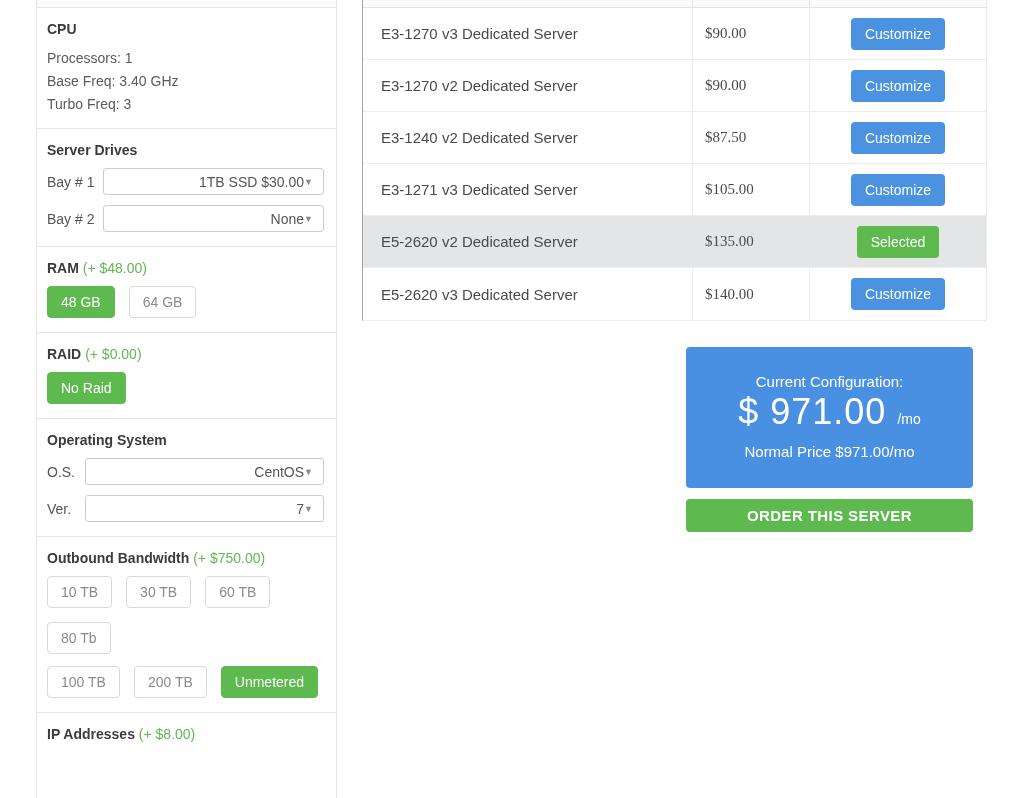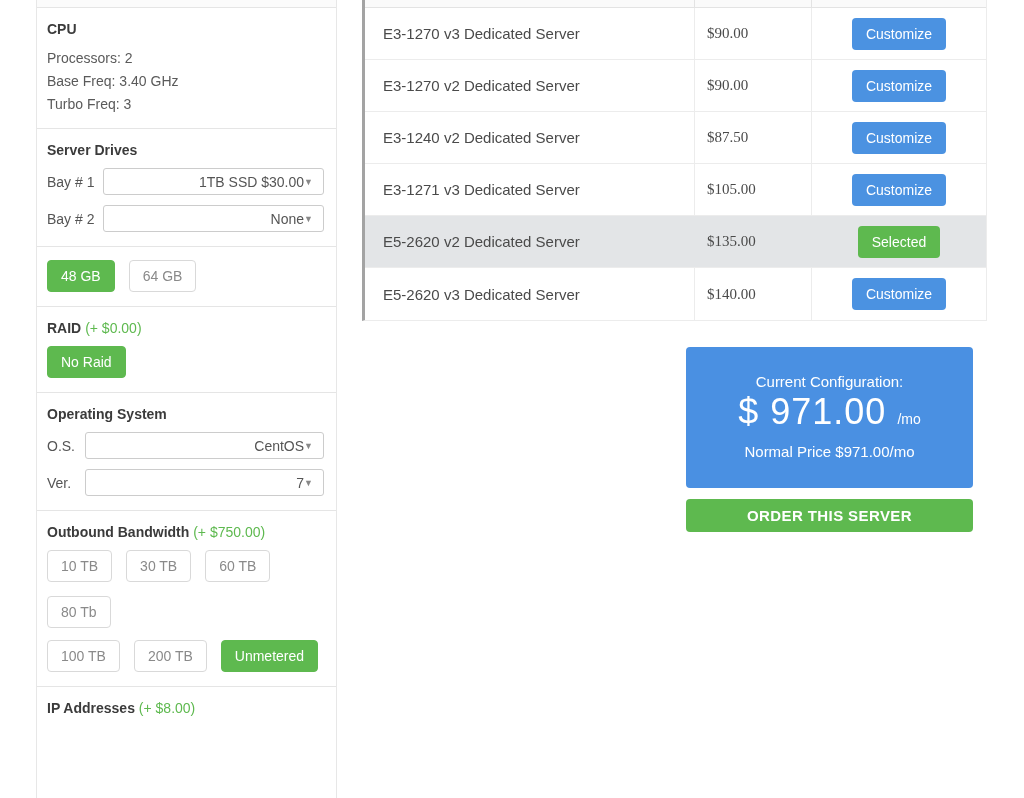--- a/index.html
+++ b/index.html
@@ -33,21 +33,21 @@
   .opt-row { display:flex; flex-wrap:wrap; gap:14px; margin-bottom:12px; }
   .opt-row:last-child { margin-bottom:2px; }
   .opt { background:#fff; border:1px solid #d9d9d9; border-radius:4px;
     color:#8a8a8a; font-size:14px; padding:7px 13px; cursor:pointer;
     font-family:inherit; }
   .opt.selected { background:var(--accent-green); border-color:var(--accent-green);
     color:#fff; }
 
   
   .main { margin-left:25px; width:625px; }
-  .stable { border-left:3px solid #a3a3a3; border-right:1px solid #ececec;
+  .stable { border-left:1px solid #a3a3a3; border-right:1px solid #ececec;
     border-bottom:1px solid #ececec; }
   .thead { height:8px; background:#fafafa; border-bottom:1px solid #e3e3e3;
     display:grid; grid-template-columns:330px 117px 1fr; }
   .thead .hcell { border-right:1px solid #e3e3e3; }
   .thead .hcell:last-child { border-right:none; }
   .trow { display:grid; grid-template-columns:330px 117px 1fr; height:52px;
     border-bottom:1px solid #ececec; background:#fff; }
   .trow:last-child { border-bottom:none; }
   .trow .cell { display:flex; align-items:center; border-right:1px solid #ececec; }
   .trow .cell:last-child { border-right:none; justify-content:center; }
@@ -74,21 +74,21 @@
 </head>
 <body>
 
 <div class="page">
 
   <aside class="sidebar">
     <div class="sidebar-top"></div>
 
     <section class="sec">
       <div class="sec-title">CPU</div>
-      <div class="spec-line">Processors: 2</div>
+      <div class="spec-line">Processors: 1</div>
       <div class="spec-line">Base Freq: 3.40 GHz</div>
       <div class="spec-line">Turbo Freq: 3</div>
     </section>
 
     <section class="sec">
       <div class="sec-title">Server Drives</div>
       <div class="field-row">
         <span class="field-label">Bay # 1</span>
         <div class="select">
           <span>1TB SSD $30.00</span>
@@ -98,20 +98,24 @@
       <div class="field-row">
         <span class="field-label">Bay # 2</span>
         <div class="select">
           <span>None</span>
           <span class="caret">▼</span>
         </div>
       </div>
     </section>
 
     <section class="sec">
+      <div class="sec-title">
+        <span>RAM</span>
+        <span class="surcharge">(+ $48.00)</span>
+      </div>
       <div class="opt-row">
         <button class="opt selected">48 GB</button>
         <button class="opt">64 GB</button>
       </div>
     </section>
 
     <section class="sec">
       <div class="sec-title">
         <span>RAID</span>
         <span class="surcharge">(+ $0.00)</span>

